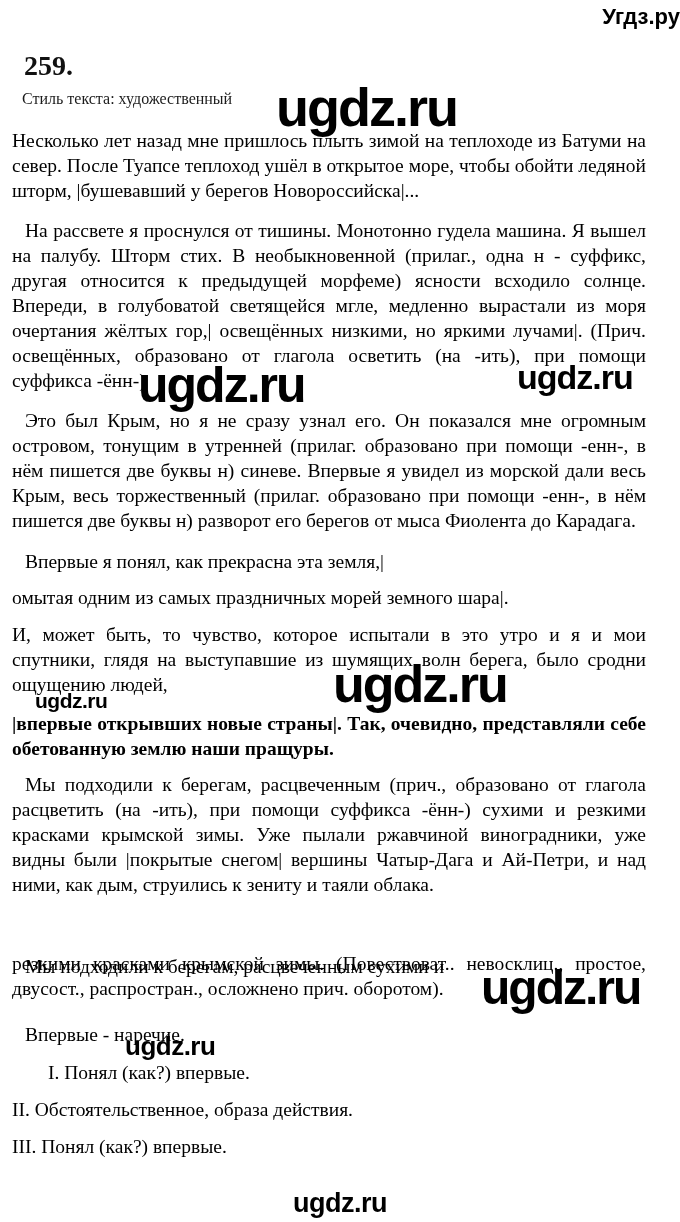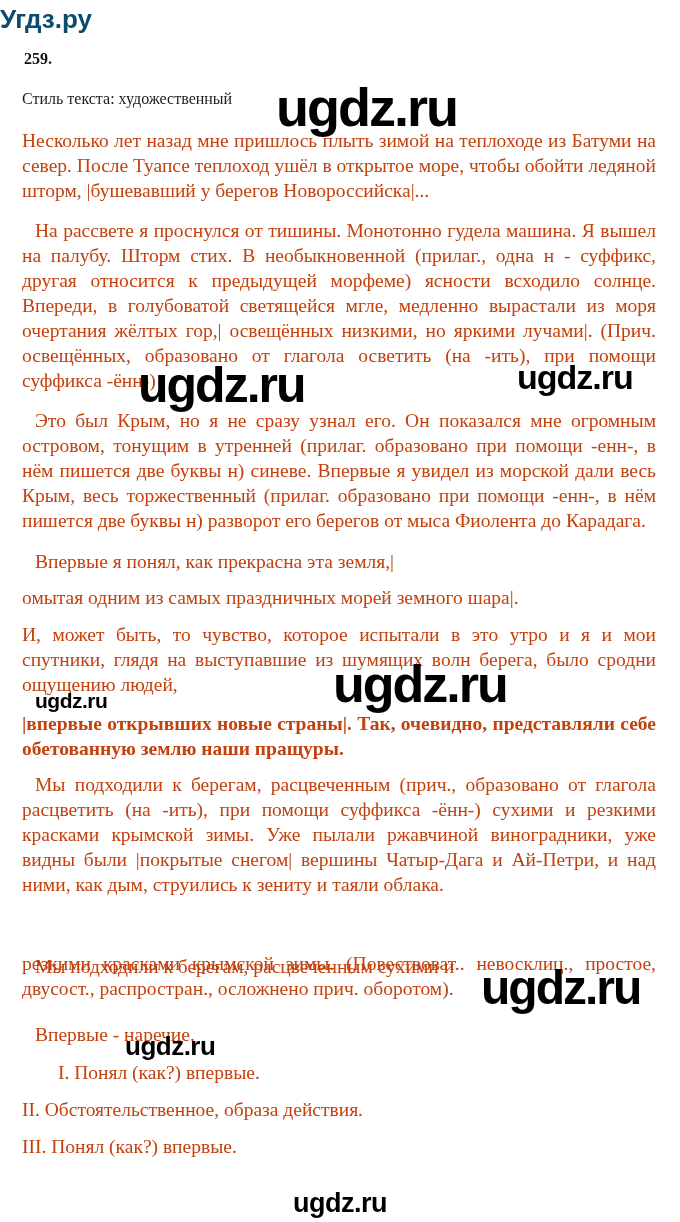--- a/index.html
+++ b/index.html
@@ -9,47 +9,47 @@
     height: 1222px;
     background: #ffffff;
     overflow: hidden;
     font-family: "Liberation Serif", serif;
     color: #1b1b1b;
   }
   .site-header {
     position: absolute;
     top: 4px; left: 0;
     width: 100%;
-    text-align: left;
+    text-align: right;
     font-family: "Liberation Sans", sans-serif;
     font-weight: 700;
-    font-size: 26px;
-    color: #0c4a6e;
+    font-size: 22px;
+    color: #000000;
   }
   .ex-num {
     position: absolute;
     left: 24px; top: 50px;
     font-weight: 700;
-    font-size: 16px;
+    font-size: 28px;
     color: #111;
   }
   .style-line {
     position: absolute;
     left: 22px; top: 90px;
     font-size: 16px;
     color: #1b1b1b;
   }
   .para {
     position: absolute;
-    left: 22px;
+    left: 12px;
     width: 634px;
     font-size: 19.5px;
     line-height: 25px;
     text-align: justify;
-    color: #c2410c;
+    color: #000000;
   }
   .indent { text-indent: 13px; }
   .p0  { top: 128px; }
   .p1  { top: 218px; }
   .p2  { top: 408px; }
   .p3  { top: 549px; }
   .p4  { top: 585px; }
   .p5  { top: 622px; }
   .p6  { top: 711px; font-weight: bold; }
   .p7  { top: 772px; }

